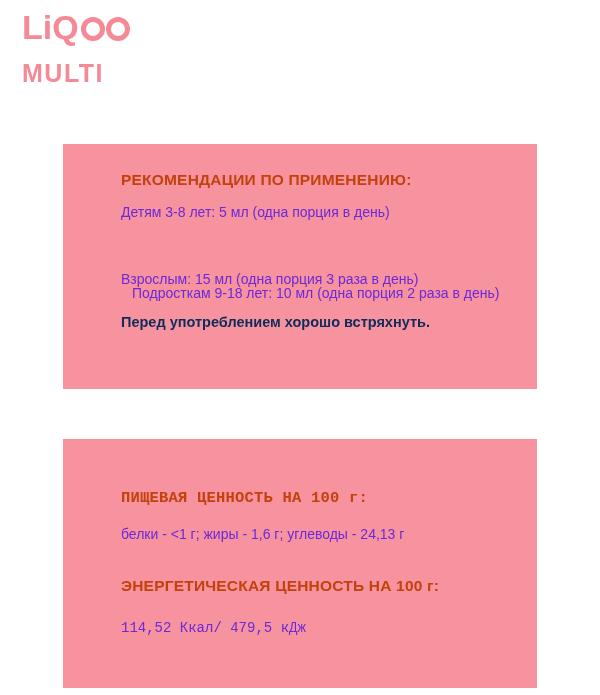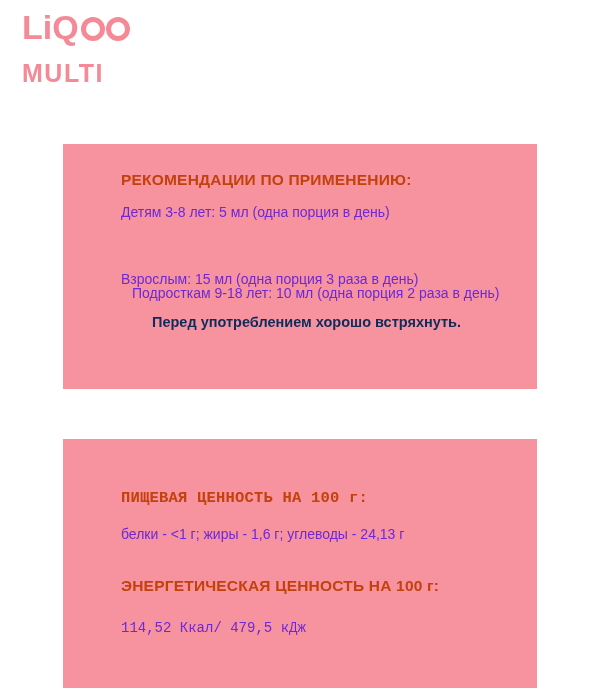--- a/index.html
+++ b/index.html
@@ -92,21 +92,21 @@
     color: #0f2b5b;
     font-size: 14.5px;
     font-weight: bold;
     line-height: 17px;
   }
 
   #usage-heading { position: absolute; left: 121px; top: 171px; }
   #usage-line-0  { position: absolute; left: 121px; top: 204px; }
   #usage-line-1  { position: absolute; left: 132px; top: 238px; margin-top: 47px; }
   #usage-line-2  { position: absolute; left: 121px; top: 271px; }
-  #usage-note    { position: absolute; left: 121px; top: 314px; width: 340px; text-align: right; }
+  #usage-note    { position: absolute; left: 121px; top: 314px; width: 340px; }
 
   #nutrition-heading  { position: absolute; left: 121px; top: 489px; font-family: Liberation Mono, monospace; }
   #nutrition-line     { position: absolute; left: 121px; top: 526px; }
   #energy-heading     { position: absolute; left: 121px; top: 577px; text-align: right; }
   #energy-line        { position: absolute; left: 121px; top: 620px; font-family: Liberation Mono, monospace; }
 </style>
 </head>
 <body>
 
 <div class="logo">

